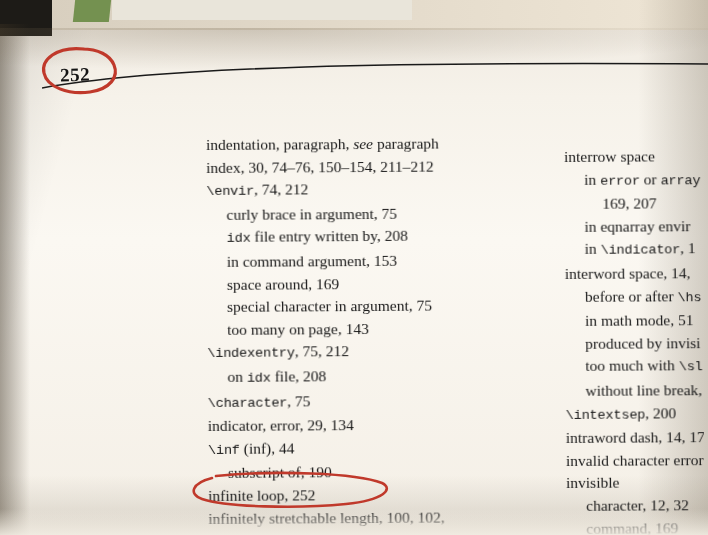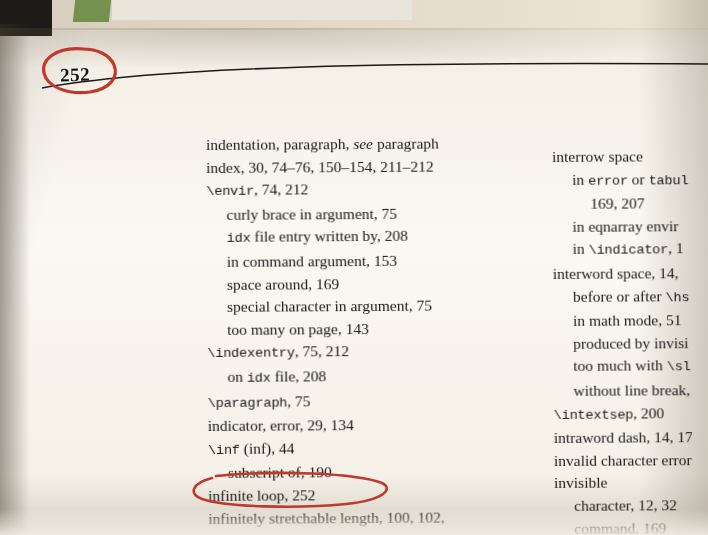--- a/index.html
+++ b/index.html
@@ -133,21 +133,21 @@
   .tt {
     font-family: "Liberation Mono", monospace;
     font-size: 13.6px;
     letter-spacing: -0.2px;
   }
   .it { font-style: italic; }
 
   
   .clip-right {
     position: absolute;
-    left: 544px; top: 110px;
+    left: 556px; top: 110px;
     width: 148px; height: 425px;
     overflow: hidden;
   }
   .col-right-inner {
     position: absolute;
     left: 8px; top: 36px;
     width: 260px;
     font-size: 15.5px;
     line-height: 22.6px;
     color: #1a1a1a;
@@ -197,33 +197,33 @@
     <div class="entry">index, 30, 74–76, 150–154, 211–212</div>
     <div class="entry"><span class="tt">\envir</span>, 74, 212</div>
     <div class="entry ind1">curly brace in argument, 75</div>
     <div class="entry ind1"><span class="tt">idx</span> file entry written by, 208</div>
     <div class="entry ind1">in command argument, 153</div>
     <div class="entry ind1">space around, 169</div>
     <div class="entry ind1">special character in argument, 75</div>
     <div class="entry ind1">too many on page, 143</div>
     <div class="entry"><span class="tt">\indexentry</span>, 75, 212</div>
     <div class="entry ind1">on <span class="tt">idx</span> file, 208</div>
-    <div class="entry"><span class="tt">\paragraph</span>, 75</div>
+    <div class="entry"><span class="tt">\character</span>, 75</div>
     <div class="entry">indicator, error, 29, 134</div>
     <div class="entry"><span class="tt">\inf</span> (inf), 44</div>
     <div class="entry ind1">subscript of, 190</div>
     <div class="entry">infinite loop, 252</div>
     <div class="entry">infinitely stretchable length, 100, 102,</div>
     <div class="entry ind1">215</div>
   </div>
 
   <div class="clip-right">
     <div class="col-right-inner text-warp blur-soft">
       <div class="entry">interrow space</div>
-      <div class="entry ind1">in <span class="tt">error</span> or <span class="tt">tabul</span></div>
+      <div class="entry ind1">in <span class="tt">error</span> or <span class="tt">array</span></div>
       <div class="entry ind1" style="padding-left:52px">169, 207</div>
       <div class="entry ind1">in eqnarray envir</div>
       <div class="entry ind1">in <span class="tt">\indicator</span>, 1</div>
       <div class="entry">interword space, 14, </div>
       <div class="entry ind1">before or after <span class="tt">\hs</span></div>
       <div class="entry ind1">in math mode, 51</div>
       <div class="entry ind1">produced by invisi</div>
       <div class="entry ind1">too much with <span class="tt">\sl</span></div>
       <div class="entry ind1">without line break,</div>
       <div class="entry"><span class="tt">\intextsep</span>, 200</div>

